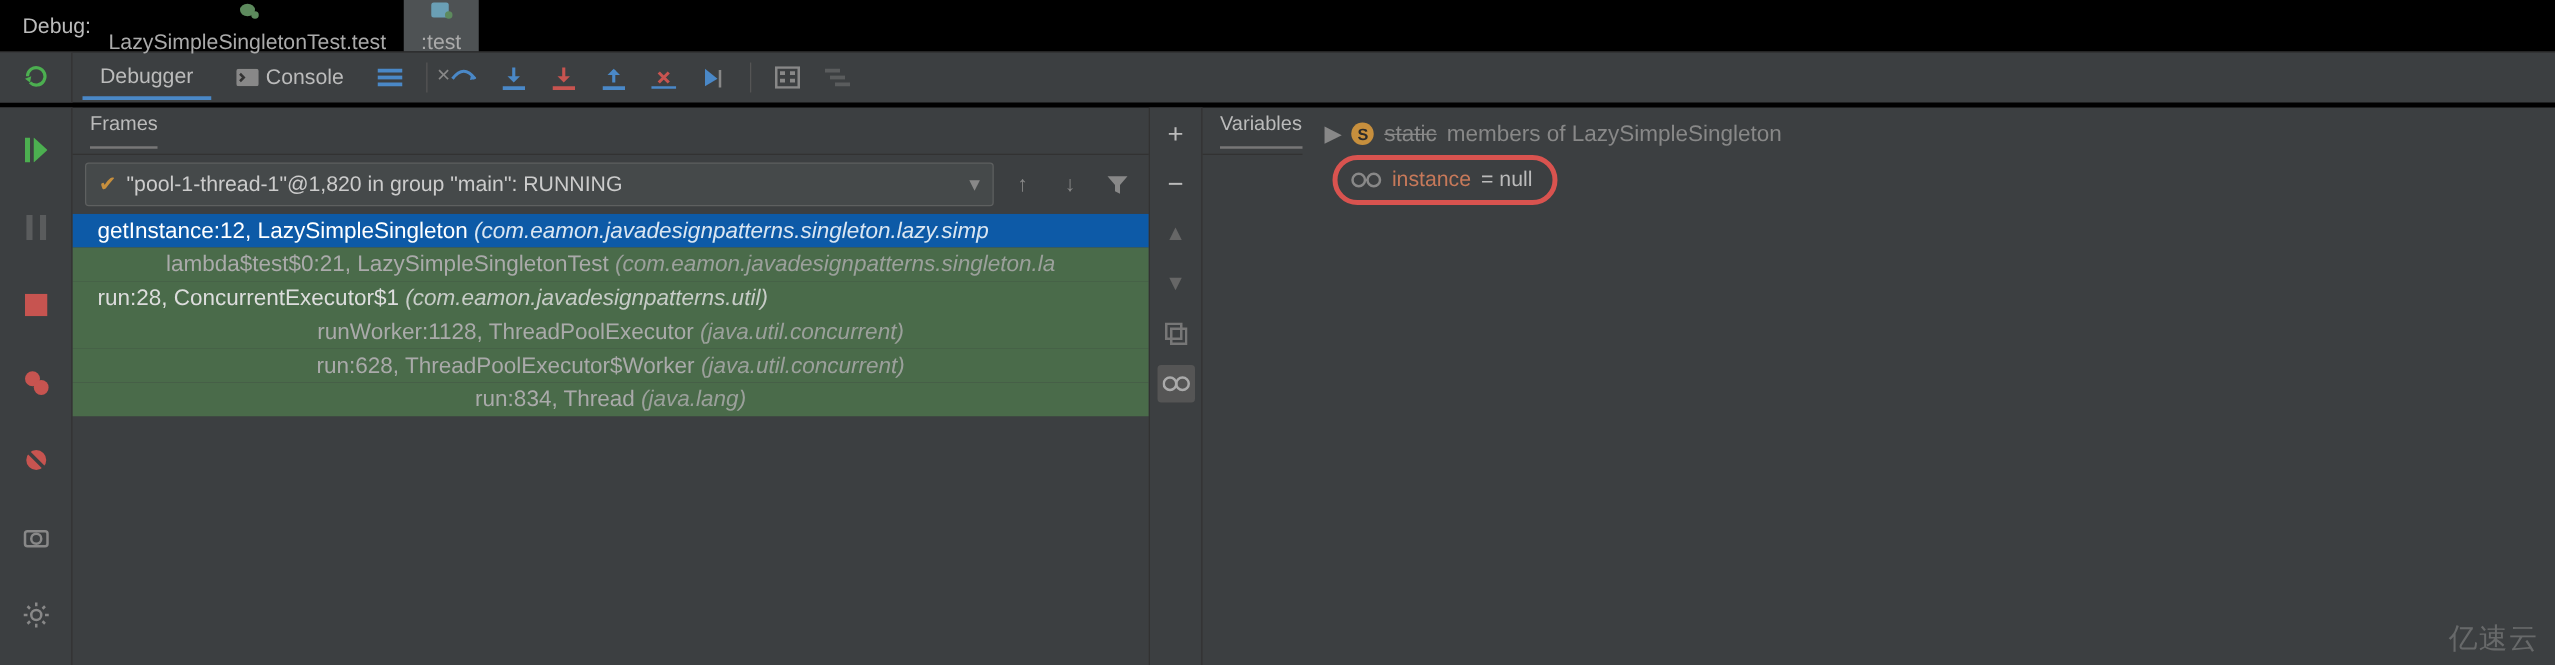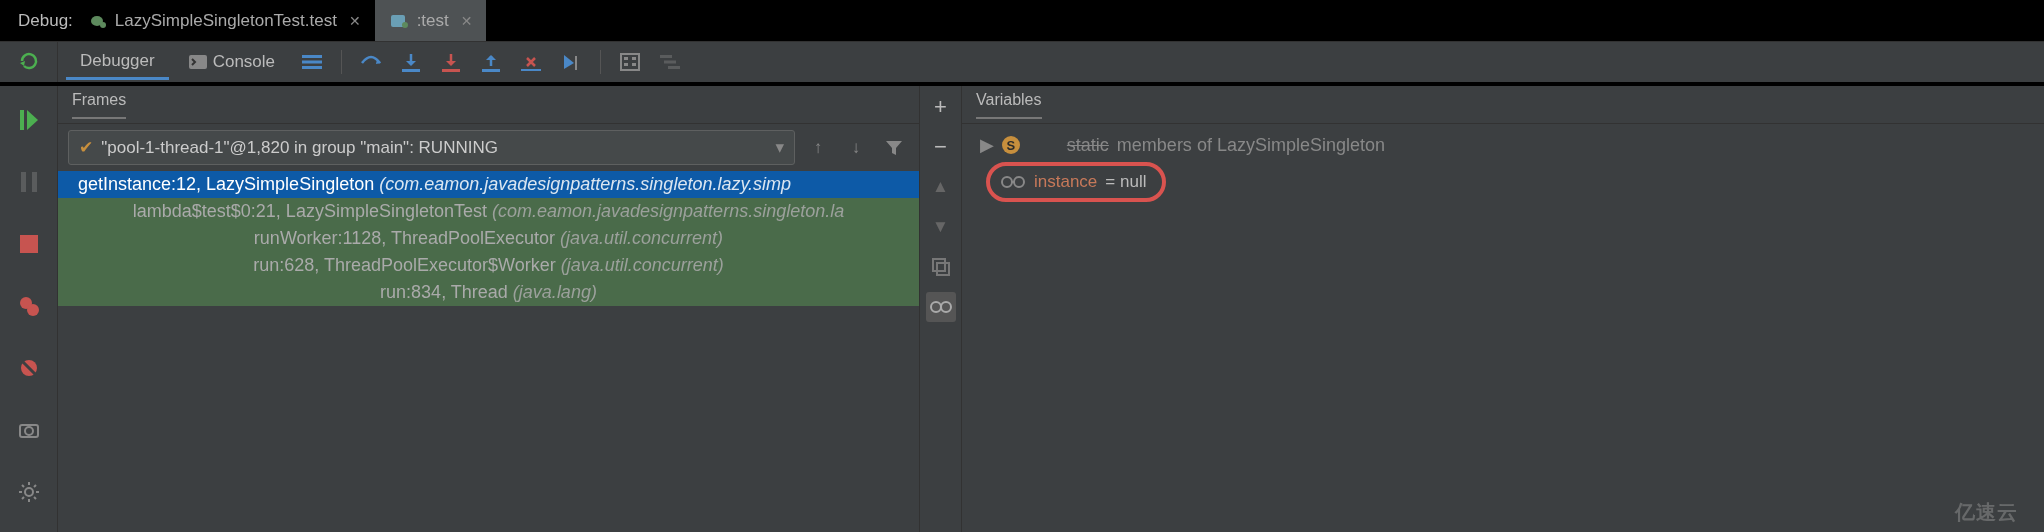--- a/index.html
+++ b/index.html
@@ -22,20 +22,21 @@
       padding-left: 18px;
     }
     .config-tab {
       display: flex;
       align-items: center;
       gap: 8px;
       padding: 0 14px;
       height: 100%;
       color: #aaa;
       cursor: pointer;
+      flex-direction: column;
     }
     .config-tab.active {
       background: #4e5254;
     }
     .close-x { color: #888; font-size: 14px; margin-left: 4px; }
     .toolbar-row {
       display: flex;
       height: 44px;
       background: #3c3f41;
       border-bottom: 4px solid #000000;
@@ -174,34 +175,34 @@
       display: flex;
       flex-direction: column;
       align-items: center;
       padding-top: 6px;
       gap: 10px;
       border-right: 1px solid #323232;
     }
     .variables-panel {
       flex: 1;
       display: flex;
-      flex-direction: column;
+      flex-direction: row;
     }
     .var-content {
       padding: 6px 12px;
       position: relative;
     }
     .var-row {
       display: flex;
       align-items: center;
       gap: 8px;
       padding: 4px 6px;
       font-size: 18px;
     }
-    .var-row .struck { text-decoration: line-through; color: #888; margin-left: 39px; }
+    .var-row .struck { text-decoration: line-through; color: #888; }
     .highlight-box {
       border: 4px solid #d9534f;
       border-radius: 20px;
       padding: 6px 16px 6px 10px;
       display: inline-flex;
       align-items: center;
       gap: 8px;
       margin-top: 2px;
       margin-left: 12px;
     }
@@ -209,23 +210,23 @@
     .var-name { color: #c7795a; }
     .var-val { color: #bbb; }
     .s-badge {
       width: 18px; height: 18px; border-radius: 50%;
       background: #c78f3d; color: #2b2b2b;
       font-size: 13px; font-weight: bold;
       display: inline-flex; align-items: center; justify-content: center;
     }
     .watermark {
       position: absolute;
-      bottom: 6px; right: 26px;
+      bottom: 6px; right: 13px;
       color: #b9b8b6; opacity: 0.35;
-      font-size: 20px; font-weight: 700;
+      font-size: 23px; font-weight: 400;
       letter-spacing: 1px;
     }
     svg { display: block; }
   </style>
 </head>
 <body>
 
 <div class="top-bar">
   <span>Debug:</span>
   <div class="config-tab">
@@ -405,20 +406,24 @@
     </div>
     <div class="frames-list">
       <div class="frame-row selected">
         <span>getInstance:12, LazySimpleSingleton</span>
         <span class="pkg">(com.eamon.javadesignpatterns.singleton.lazy.simp</span>
       </div>
       <div class="frame-row dimmed">
         <span>lambda$test$0:21, LazySimpleSingletonTest</span>
         <span class="pkg">(com.eamon.javadesignpatterns.singleton.la</span>
       </div>
+      <div class="frame-row semi">
+        <span>run:28, ConcurrentExecutor$1</span>
+        <span class="pkg">(com.eamon.javadesignpatterns.util)</span>
+      </div>
       <div class="frame-row dimmed">
         <span>runWorker:1128, ThreadPoolExecutor</span>
         <span class="pkg">(java.util.concurrent)</span>
       </div>
       <div class="frame-row dimmed">
         <span>run:628, ThreadPoolExecutor$Worker</span>
         <span class="pkg">(java.util.concurrent)</span>
       </div>
       <div class="frame-row dimmed">
         <span>run:834, Thread</span>

